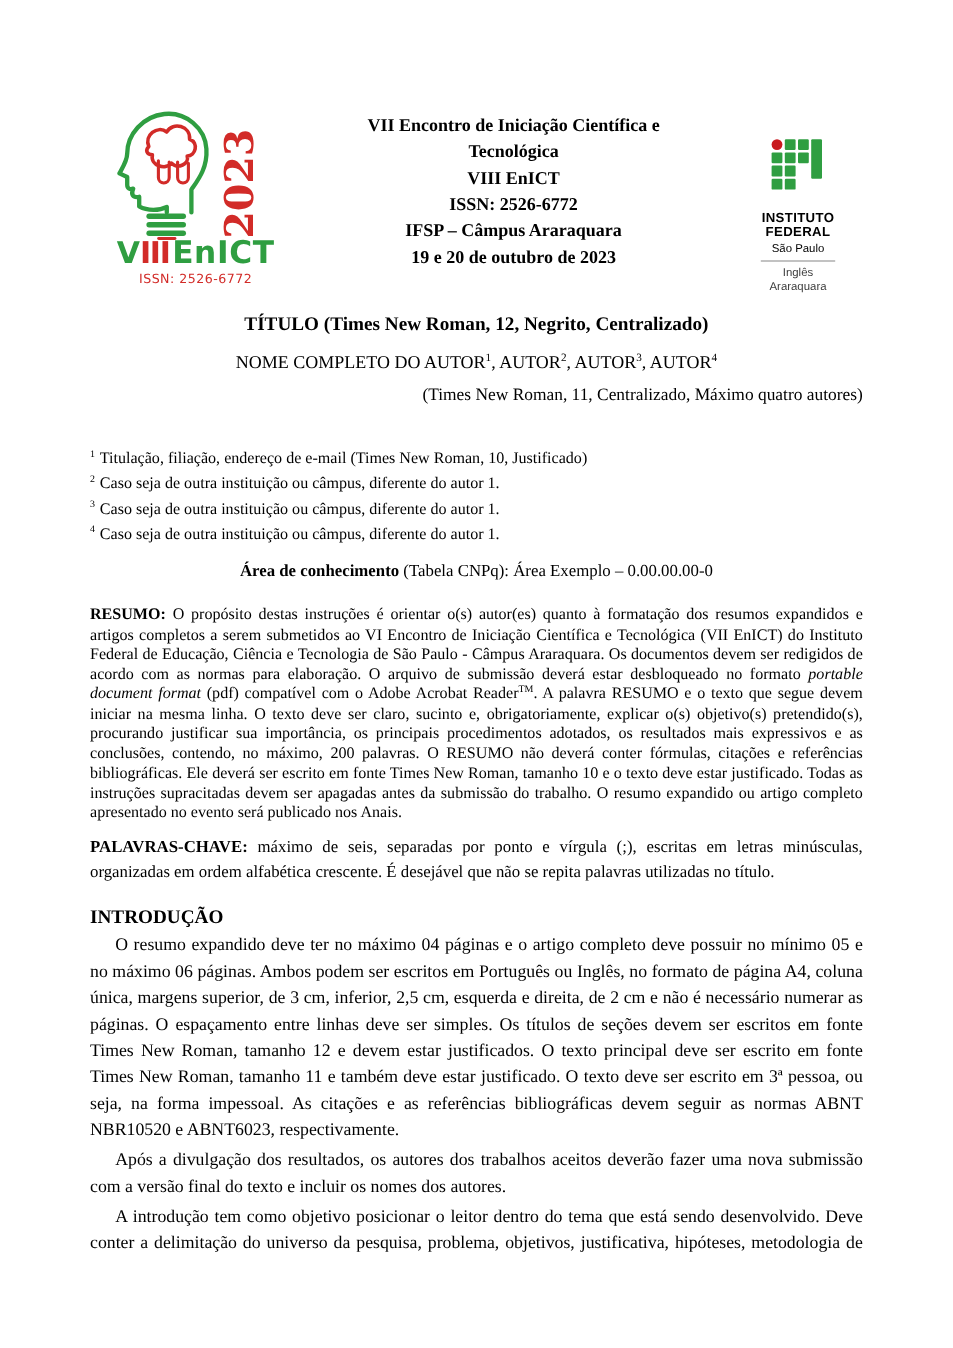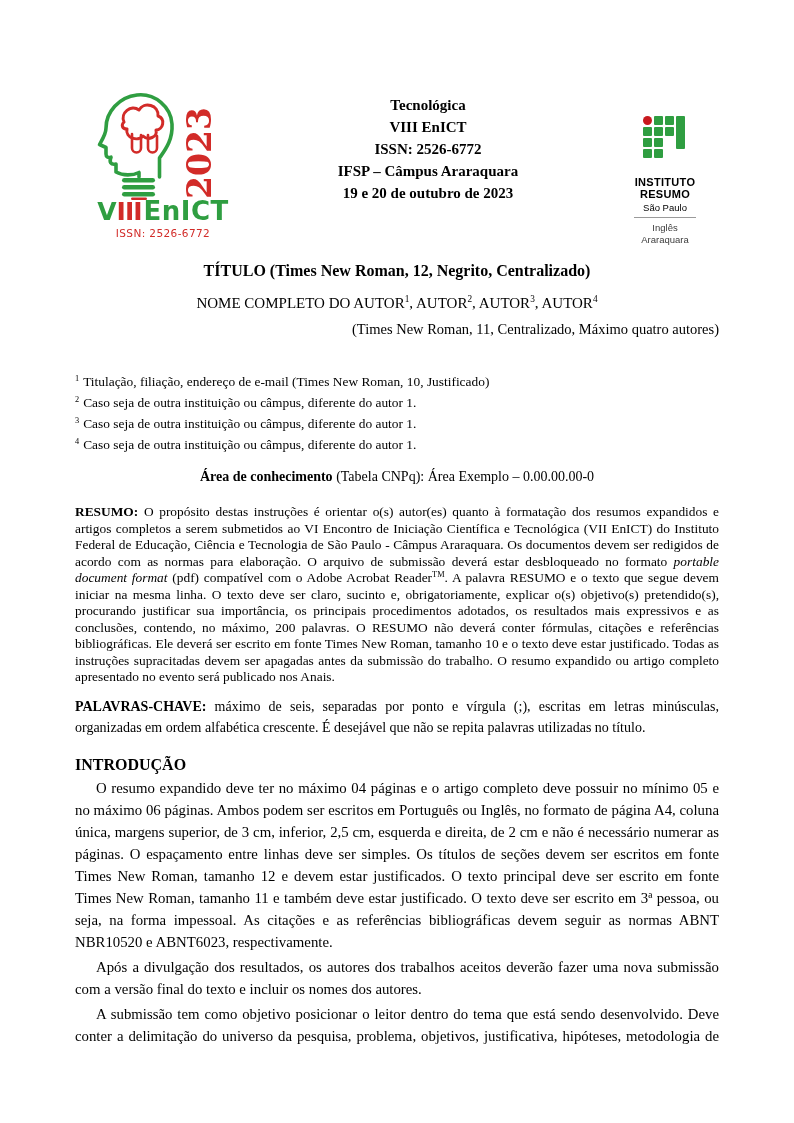--- a/index.html
+++ b/index.html
@@ -81,20 +81,21 @@
       </svg>
       <div class="wordmark">
         <span class="wm-v">V</span>
         <span class="wm-iii">III</span>
         <span class="wm-en">EnICT</span>
       </div>
       <div class="logo-issn">ISSN: 2526-6772</div>
     </div>
 
     <div class="event-info">
+      <div>VII Encontro de Iniciação Científica e</div>
       <div>Tecnológica</div>
       <div>VIII EnICT</div>
       <div>ISSN: 2526-6772</div>
       <div>IFSP – Câmpus Araraquara</div>
       <div>19 e 20 de outubro de 2023</div>
     </div>
 
     <div class="ifsp">
       <div class="if-grid">
         <div class="if-dot"></div>
@@ -104,21 +105,21 @@
         <div class="if-sq" style="left:0;top:11px"></div>
         <div class="if-sq" style="left:11px;top:11px"></div>
         <div class="if-sq" style="left:22px;top:11px"></div>
         <div class="if-sq" style="left:0;top:22px"></div>
         <div class="if-sq" style="left:11px;top:22px"></div>
         <div class="if-sq" style="left:0;top:33px"></div>
         <div class="if-sq" style="left:11px;top:33px"></div>
       </div>
       <div class="ifsp-name">
         <div>INSTITUTO</div>
-        <div>RESUMO</div>
+        <div>FEDERAL</div>
       </div>
       <div class="ifsp-region">São Paulo</div>
       <div class="ifsp-sep"></div>
       <div class="ifsp-campus">
         <div>Inglês</div>
         <div>Araraquara</div>
       </div>
     </div>
   </div>
 
@@ -137,16 +138,16 @@
   <div class="area-line"><span class="seg-b">Área de conhecimento</span><span> (Tabela CNPq): Área Exemplo – 0.00.00.00-0</span></div>
 
   <div class="resumo"><span class="seg-b">RESUMO:</span><span> O propósito destas instruções é orientar o(s) autor(es) quanto à formatação dos resumos expandidos e artigos completos a serem submetidos ao VI Encontro de Iniciação Científica e Tecnológica (VII EnICT) do Instituto Federal de Educação, Ciência e Tecnologia de São Paulo - Câmpus Araraquara. Os documentos devem ser redigidos de acordo com as normas para elaboração. O arquivo de submissão deverá estar desbloqueado no formato </span><span class="seg-i">portable document format</span><span> (pdf) compatível com o Adobe Acrobat Reader</span><sup>TM</sup><span>. A palavra RESUMO e o texto que segue devem iniciar na mesma linha. O texto deve ser claro, sucinto e, obrigatoriamente, explicar o(s) objetivo(s) pretendido(s), procurando justificar sua importância, os principais procedimentos adotados, os resultados mais expressivos e as conclusões, contendo, no máximo, 200 palavras. O RESUMO não deverá conter fórmulas, citações e referências bibliográficas. Ele deverá ser escrito em fonte Times New Roman, tamanho 10 e o texto deve estar justificado. Todas as instruções supracitadas devem ser apagadas antes da submissão do trabalho. O resumo expandido ou artigo completo apresentado no evento será publicado nos Anais.</span></div>
 
   <div class="palavras"><span class="seg-b">PALAVRAS-CHAVE:</span><span> máximo de seis, separadas por ponto e vírgula (;), escritas em letras minúsculas, organizadas em ordem alfabética crescente. É desejável que não se repita palavras utilizadas no título.</span></div>
 
   <div class="intro">
     <div class="section-heading">INTRODUÇÃO</div>
     <p>O resumo expandido deve ter no máximo 04 páginas e o artigo completo deve possuir no mínimo 05 e no máximo 06 páginas. Ambos podem ser escritos em Português ou Inglês, no formato de página A4, coluna única, margens superior, de 3 cm, inferior, 2,5 cm, esquerda e direita, de 2 cm e não é necessário numerar as páginas. O espaçamento entre linhas deve ser simples. Os títulos de seções devem ser escritos em fonte Times New Roman, tamanho 12 e devem estar justificados. O texto principal deve ser escrito em fonte Times New Roman, tamanho 11 e também deve estar justificado. O texto deve ser escrito em 3ª pessoa, ou seja, na forma impessoal. As citações e as referências bibliográficas devem seguir as normas ABNT NBR10520 e ABNT6023, respectivamente.</p>
     <p>Após a divulgação dos resultados, os autores dos trabalhos aceitos deverão fazer uma nova submissão com a versão final do texto e incluir os nomes dos autores.</p>
-    <p class="cutoff">A submissão tem como objetivo posicionar o leitor dentro do tema que está sendo desenvolvido. Deve conter a delimitação do universo da pesquisa, problema, objetivos, justificativa, hipóteses, metodologia de</p>
+    <p class="cutoff">A introdução tem como objetivo posicionar o leitor dentro do tema que está sendo desenvolvido. Deve conter a delimitação do universo da pesquisa, problema, objetivos, justificativa, hipóteses, metodologia de</p>
   </div>
 
 </div>
 
 </body></html>

